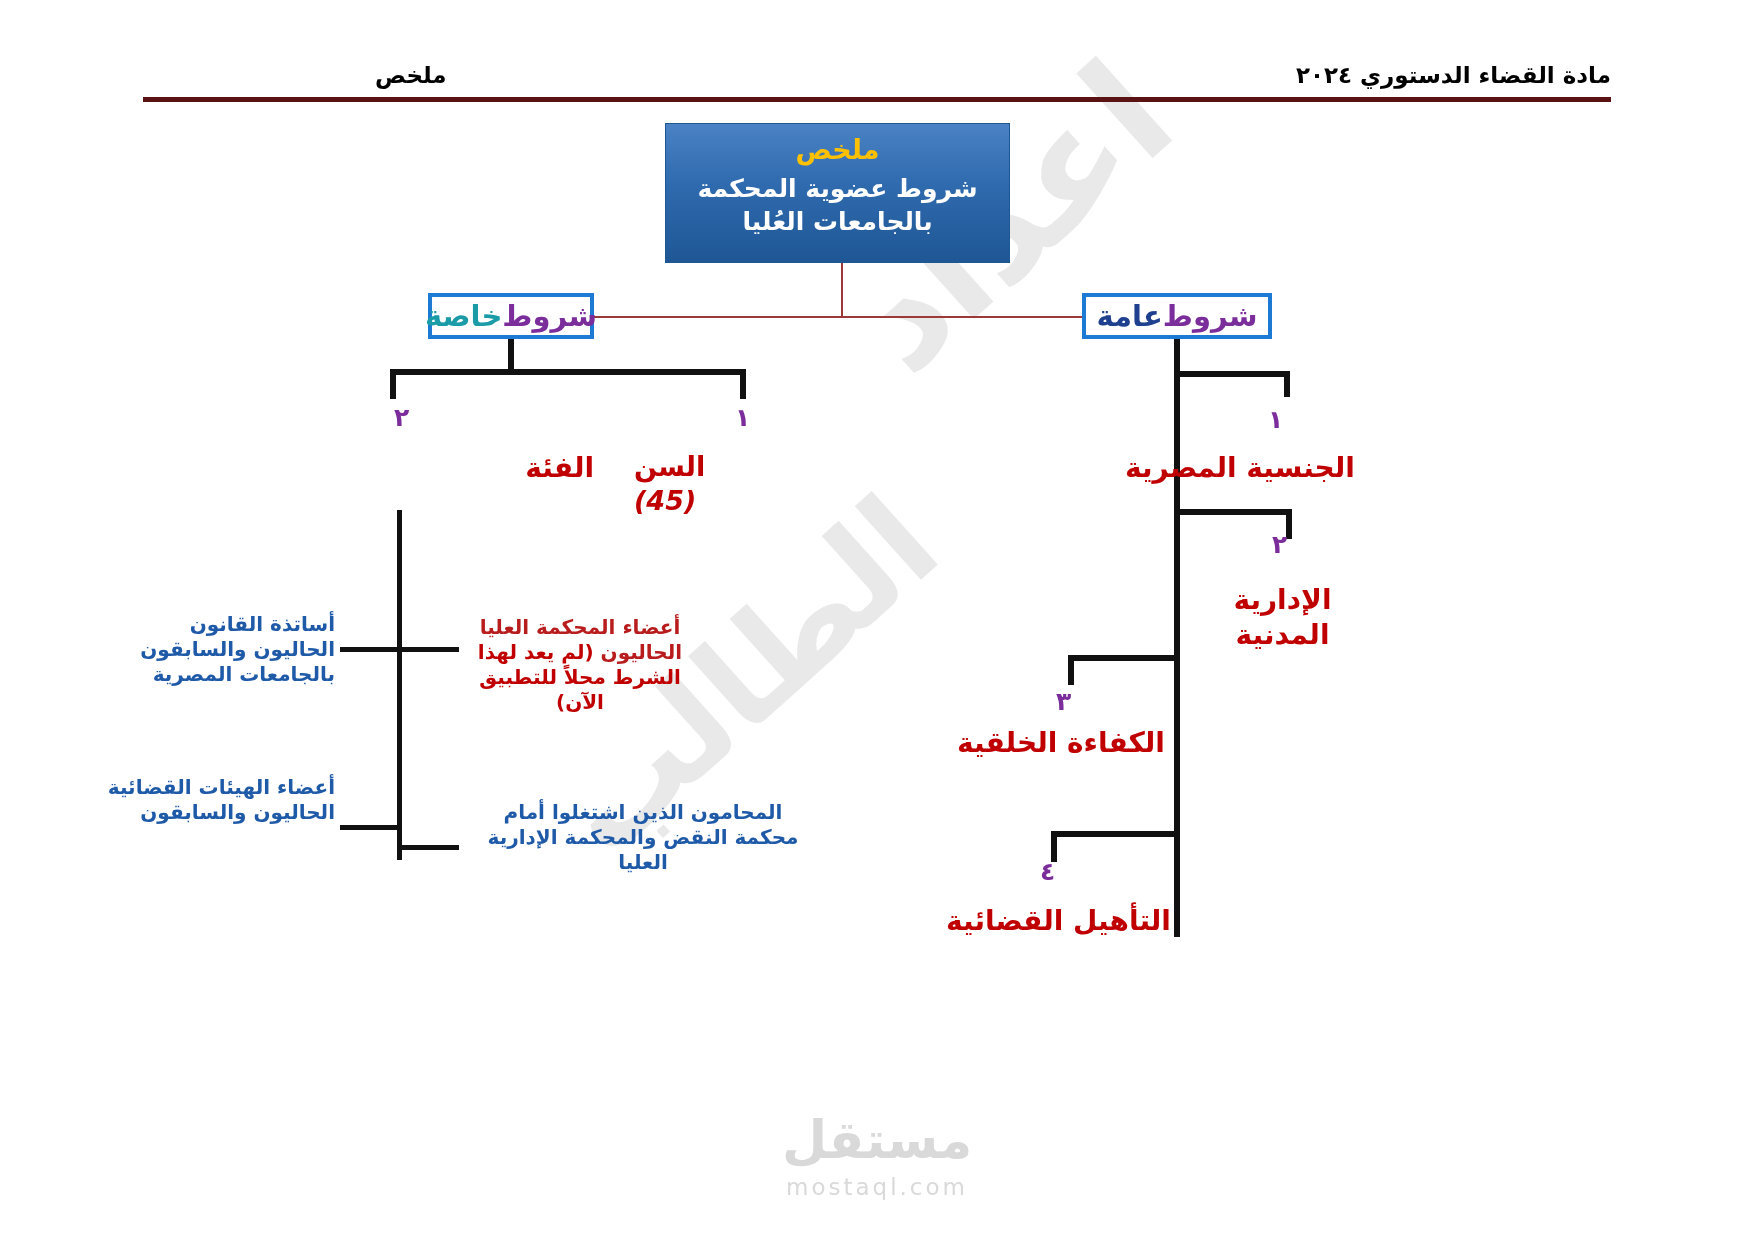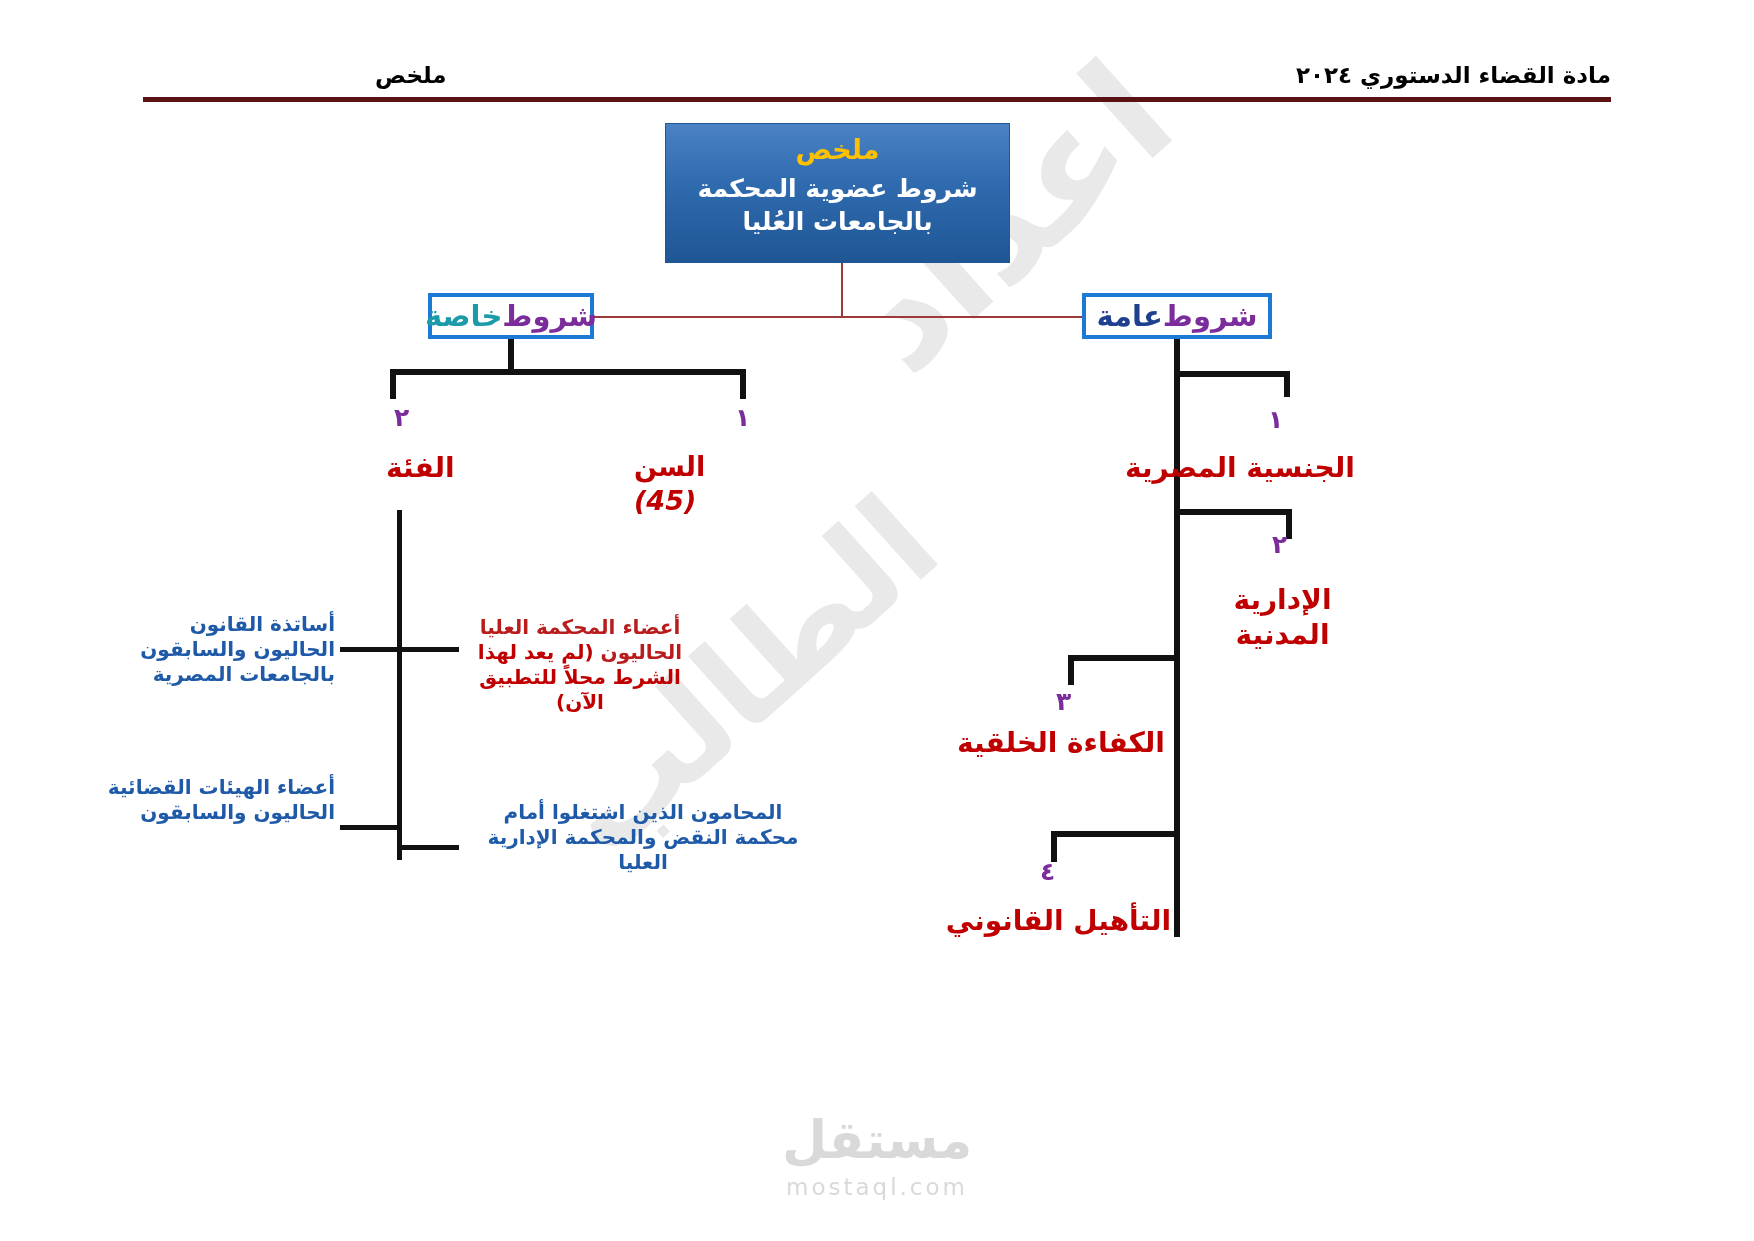--- a/index.html
+++ b/index.html
@@ -115,21 +115,21 @@
   .blue-in{color:#b91c1c;}
 
   
   #leaf-nationality{right:389px;top:450px;width:250px;font-size:28px;text-align:center;}
   #leaf-capacity{right:404px;top:582px;width:135px;font-size:28px;text-align:center;}
   #leaf-moral{right:578px;top:725px;width:230px;font-size:28px;text-align:center;}
   #leaf-legal{right:578px;top:903px;width:235px;font-size:28px;text-align:center;}
 
   #leaf-age{right:940px;top:450px;width:180px;font-size:27px;text-align:left;}
   #leaf-age .agenum{font-style:italic;font-size:27px;}
-  #leaf-category{right:1198px;top:450px;width:170px;font-size:28px;text-align:left;}
+  #leaf-category{right:1160px;top:450px;width:170px;font-size:28px;text-align:right;}
 
   #leaf-members{left:470px;top:615px;width:220px;font-size:20px;text-align:center;}
   #leaf-lawyers{left:478px;top:800px;width:330px;font-size:20px;text-align:center;}
   #leaf-professors{left:105px;top:612px;width:230px;font-size:20px;text-align:right;}
   #leaf-judicial{left:105px;top:775px;width:230px;font-size:20px;text-align:right;}
 </style>
 </head>
 <body>
 
 <div id="page">
@@ -183,21 +183,21 @@
   <div class="ln blk-v" style="left:1051px;top:831px;height:31px;"></div>
 
   <div class="num" style="left:1268px;top:405px;">١</div>
   <div class="num" style="left:1272px;top:530px;">٢</div>
   <div class="num" style="left:1056px;top:687px;">٣</div>
   <div class="num" style="left:1040px;top:857px;">٤</div>
 
   <div class="leaf red" id="leaf-nationality">الجنسية المصرية</div>
   <div class="leaf red" id="leaf-capacity">الإدارية المدنية</div>
   <div class="leaf red" id="leaf-moral">الكفاءة الخلقية</div>
-  <div class="leaf red" id="leaf-legal">التأهيل القانوني</div>
+  <div class="leaf red" id="leaf-legal">التأهيل القضائية</div>
 
   <div class="ln blk-v" style="left:508px;top:339px;height:33px;"></div>
   <div class="ln blk-h" style="left:390px;top:369px;width:356px;"></div>
   <div class="ln blk-v" style="left:390px;top:369px;height:30px;"></div>
   <div class="ln blk-v" style="left:740px;top:369px;height:30px;"></div>
 
   <div class="num" style="left:394px;top:403px;">٢</div>
   <div class="num" style="left:735px;top:403px;">١</div>
 
   <div class="leaf red center" id="leaf-age">

